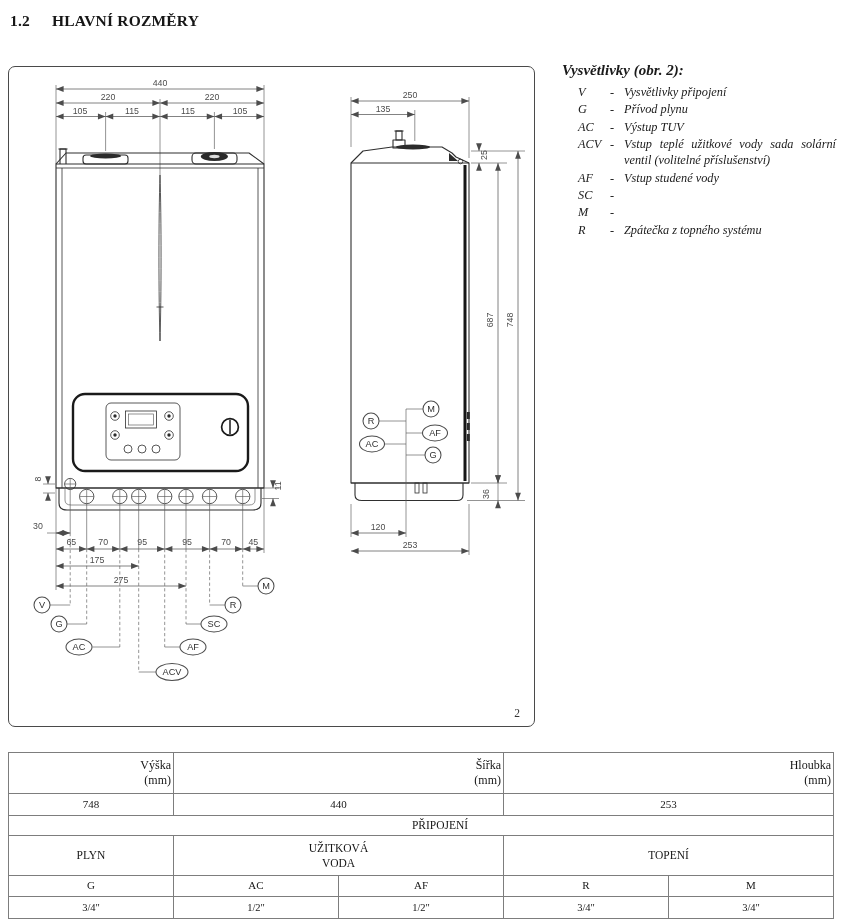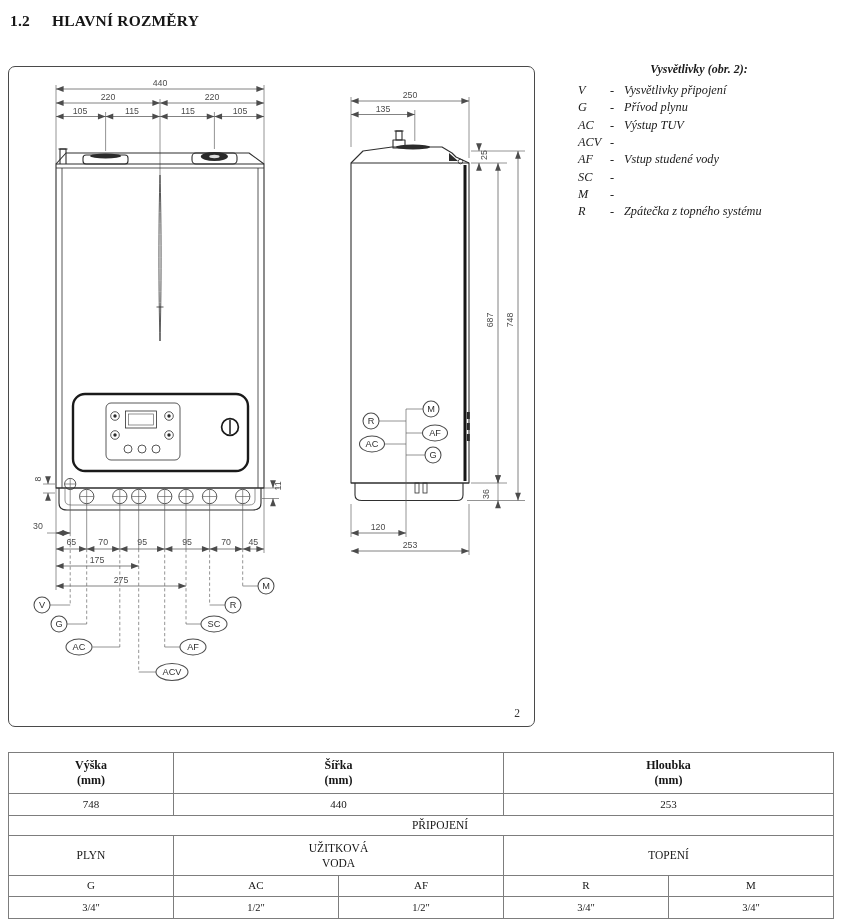--- a/index.html
+++ b/index.html
@@ -22,31 +22,31 @@
   .dim{stroke:#5a5a5a;stroke-width:.75;fill:none;}
   .dsh{stroke:#5a5a5a;stroke-width:.65;stroke-dasharray:3.2 2.4;fill:none;}
   .drk{fill:#2b2b2b;stroke:none;}
   .pill{fill:#fff;stroke:#4c4c4c;stroke-width:1.05;}
   text.dt{font:8.8px "Liberation Sans",sans-serif;fill:#4c4c4c;text-anchor:middle;}
   text.ct{font:9.2px "Liberation Sans",sans-serif;fill:#2f2f2f;text-anchor:middle;}
   text.fig{font:11.5px "Liberation Serif",serif;fill:#333;text-anchor:middle;}
 
   
   .legend{position:absolute;left:562px;top:62px;width:274px;font-style:italic;color:#1a1a1a;}
-  .legend-title{font-size:12px;font-weight:700;margin-bottom:5px;text-align:center;}
+  .legend-title{font-size:15px;font-weight:700;margin-bottom:5px;}
   .legend-row{display:grid;grid-template-columns:32px 14px 1fr;padding-left:16px;
               font-size:12.3px;line-height:1.33;margin-bottom:1px;}
   .legend-row .txt{text-align:justify;}
 
   
   .dim-table{position:absolute;left:8px;top:752px;width:826px;border-collapse:collapse;
              table-layout:fixed;font-size:11px;color:#161616;}
   .dim-table td{border:1px solid #7d7d7d;text-align:center;vertical-align:middle;
                 padding:1px 2px;line-height:1.25;}
-  .tr-h td{height:38px;font-weight:700;font-size:12px;}
+  .tr-h td{height:38px;font-weight:400;font-size:12px;text-align:right;}
   .tr-v td{height:19px;}
   .tr-c td{height:17px;font-size:11.5px;padding-left:40px;}
   .tr-g td{height:37px;font-size:11.5px;white-space:pre-line;}
   .tr-k td{height:18px;}
   .tr-s td{height:19px;font-size:10.5px;}
 </style>
 </head>
 <body>
 
 <div class="page">
@@ -354,20 +354,21 @@
         <span class="txt">Přívod plynu</span>
     </div>
     <div class="legend-row">
       <span>AC</span>
         <span>-</span>
         <span class="txt">Výstup TUV</span>
     </div>
     <div class="legend-row">
       <span>ACV</span>
         <span>-</span>
+        <span class="txt">Vstup teplé užitkové vody sada solární ventil (volitelné příslušenství)</span>
     </div>
     <div class="legend-row">
       <span>AF</span>
         <span>-</span>
         <span class="txt">Vstup studené vody</span>
     </div>
     <div class="legend-row">
       <span>SC</span>
         <span>-</span>
     </div>

